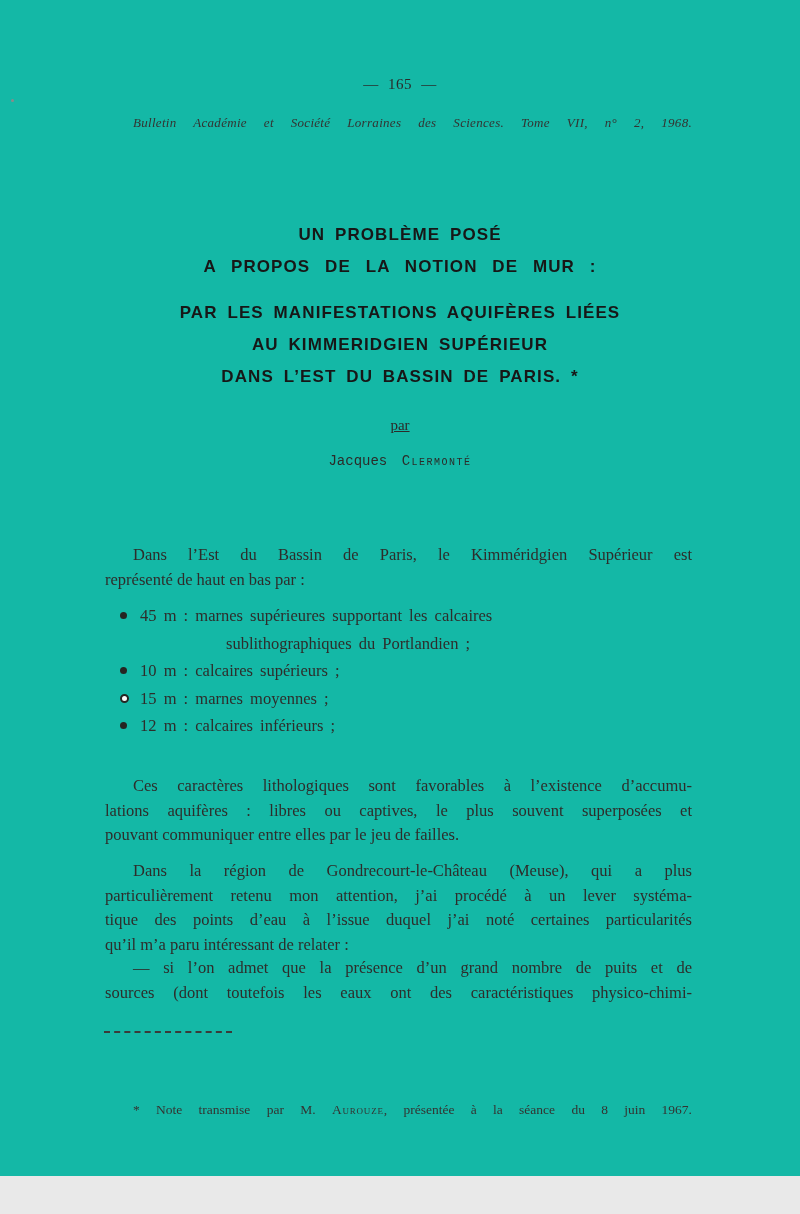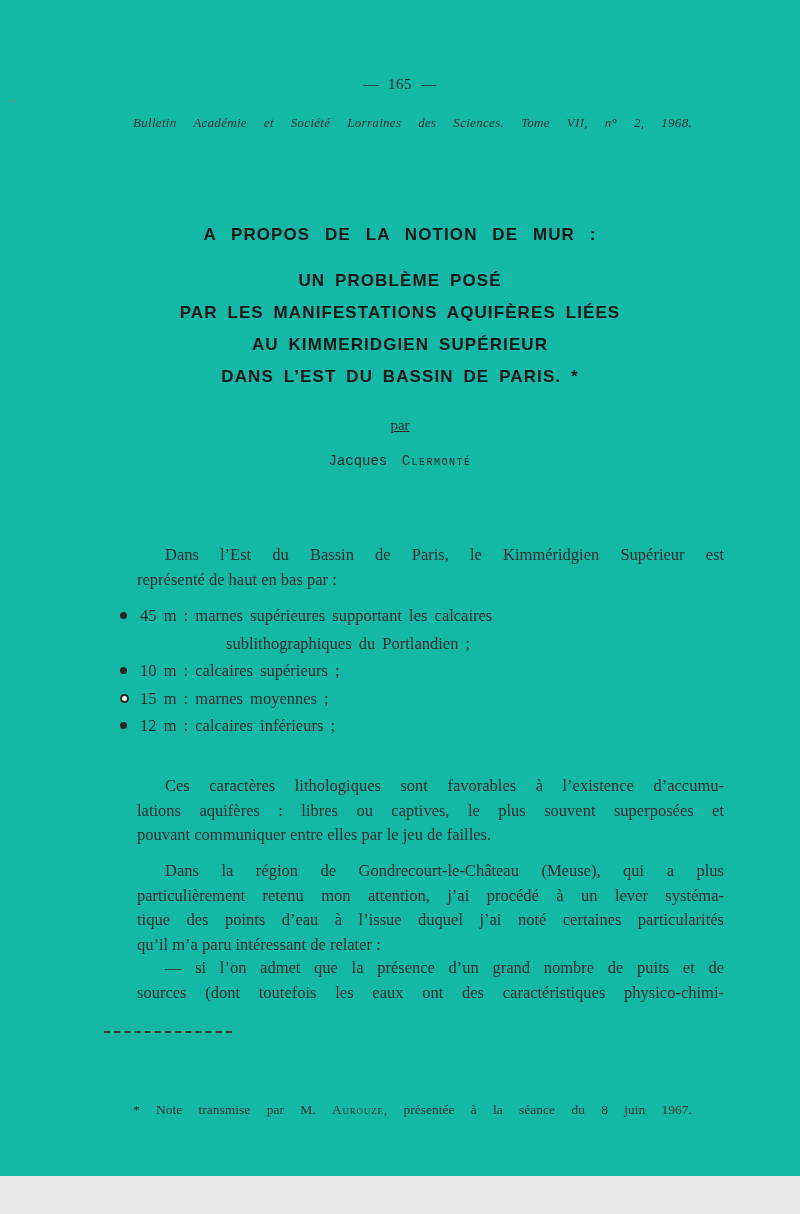--- a/index.html
+++ b/index.html
@@ -37,21 +37,20 @@
   .title-line.t1{word-spacing:9px;margin-bottom:14px;}
 
   .byline{top:417px;font-size:15px;color:#2c2b29;text-decoration:underline;}
   .author{top:453px;font-size:14px;color:#2c2b29;word-spacing:6px;font-family:Liberation Mono, monospace;}
   .author .last{font-variant:small-caps;letter-spacing:1.5px;}
 
   .para{
     position:absolute;left:105px;width:587px;
     font-size:16.5px;line-height:24.5px;
     color:#2e2d2b;
-    margin-left:32px;
   }
   .line{text-align:justify;text-align-last:justify;}
   .line.last{text-align:left;text-align-last:left;}
   .ind{text-indent:28px;}
 
   .para-intro{top:543px;}
   .para-litho{top:774px;}
   .para-region{top:859px;}
   .para-puits{top:956px;}
 
@@ -84,22 +83,22 @@
 
 <div class="page">
 
   <div class="speck"></div>
 
   <div class="centered page-number">— 165 —</div>
 
   <div class="journal-line">Bulletin Académie et Société Lorraines des Sciences. Tome VII, n° 2, 1968.</div>
 
   <div class="title-block">
+    <div class="title-line">UN PROBLÈME POSÉ</div>
     <div class="title-line t1">A PROPOS DE LA NOTION DE MUR :</div>
-    <div class="title-line">UN PROBLÈME POSÉ</div>
     <div class="title-line">PAR LES MANIFESTATIONS AQUIFÈRES LIÉES</div>
     <div class="title-line">AU KIMMERIDGIEN SUPÉRIEUR</div>
     <div class="title-line">DANS L’EST DU BASSIN DE PARIS. *</div>
   </div>
 
   <div class="centered byline">par</div>
 
   <div class="centered author"><span>Jacques</span> <span class="last">Clermonté</span></div>
 
   <div class="para para-intro">

